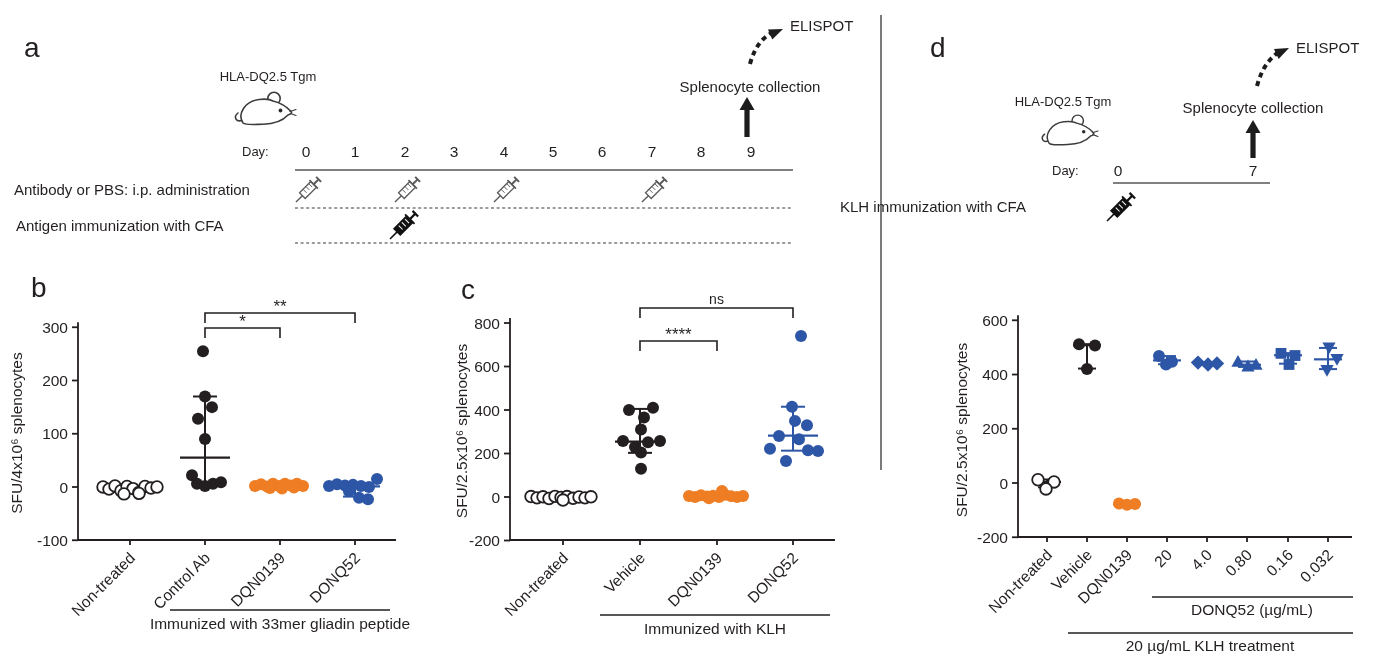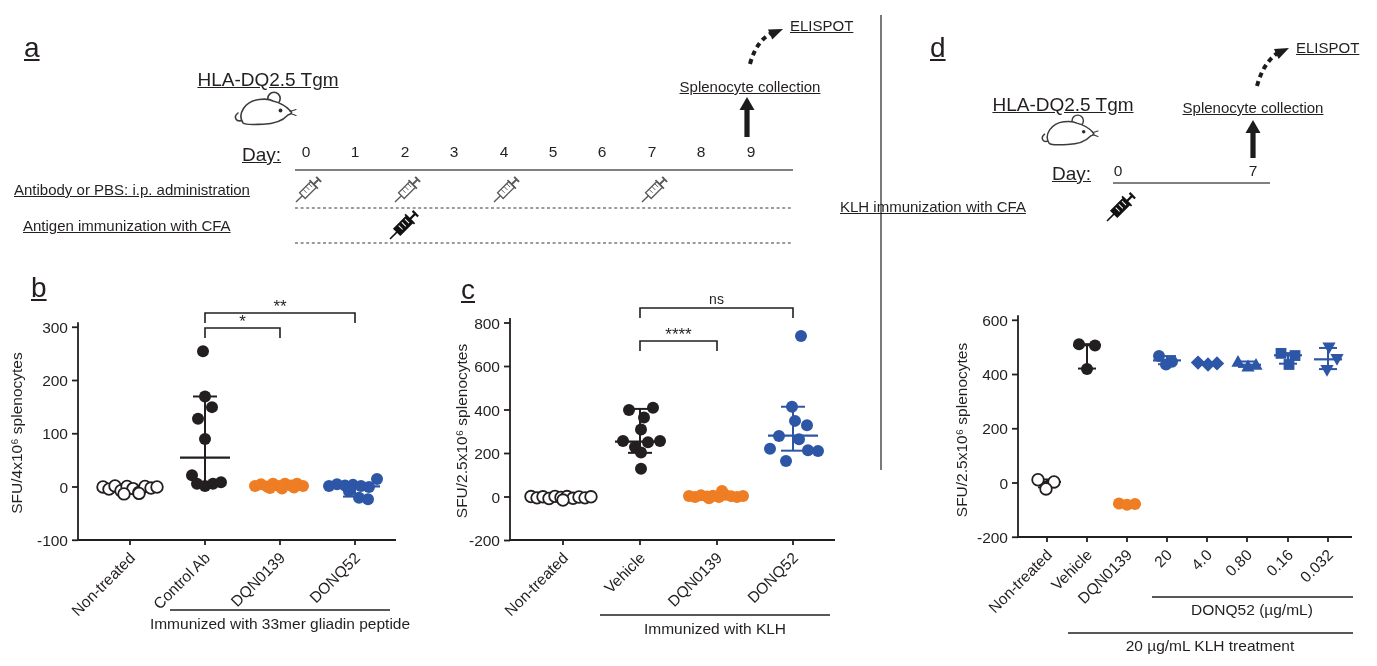--- a/index.html
+++ b/index.html
@@ -1,22 +1,22 @@
 <!DOCTYPE html>
 <html><head>
 <meta charset="utf-8">
 <style>
   html,body{margin:0;padding:0;background:#fff;}
   #canvas{position:relative;width:1377px;height:666px;background:#fff;overflow:hidden;
           font-family:"Liberation Sans",sans-serif;color:#231F20;}
   #fig-svg{position:absolute;left:0;top:0;}
-  .lbl{position:absolute;white-space:nowrap;color:#231F20;text-decoration:underline;}
+  .lbl{position:absolute;white-space:nowrap;color:#231F20;}
   .panel-letter{font-size:28px;}
   .t15{font-size:15px;}
-  .t155{font-size:19px;}
+  .t155{font-size:13px;}
   .right{text-align:left;}
   .center{text-align:center;}
   text{font-family:"Liberation Sans",sans-serif;fill:#231F20;}
 </style>
 </head>
 <body>
 <div id="canvas">
 
 <svg id="fig-svg" width="1377" height="666" viewBox="0 0 1377 666">
       <g>
@@ -432,21 +432,21 @@
     </svg>
 
 <div class="lbl panel-letter" style="left:24px;top:32px;">a</div>
 <div class="lbl panel-letter" style="left:31px;top:272px;">b</div>
 <div class="lbl panel-letter" style="left:461px;top:274px;">c</div>
 <div class="lbl panel-letter" style="left:930px;top:32px;">d</div>
 
 <div class="lbl t155 center" style="left:188px;top:69px;width:160px;">HLA-DQ2.5 Tgm</div>
 <div class="lbl t155 right" style="left:242px;top:144px;width:55px;">Day:</div>
 <div class="lbl t15 right" style="left:14px;top:181px;width:276px;">Antibody or PBS: i.p. administration</div>
-<div class="lbl t15 right" style="left:23px;top:217px;width:276px;">Antigen immunization with CFA</div>
+<div class="lbl t15 right" style="left:16px;top:217px;width:276px;">Antigen immunization with CFA</div>
 <div class="lbl t15 center" style="left:659px;top:78px;width:182px;">Splenocyte collection</div>
 <div class="lbl t15" style="left:790px;top:17px;">ELISPOT</div>
 
 <div class="lbl t155 center" style="left:983px;top:94px;width:160px;">HLA-DQ2.5 Tgm</div>
 <div class="lbl t155 right" style="left:1052px;top:163px;width:55px;">Day:</div>
 <div class="lbl t15 right" style="left:840px;top:198px;width:260px;">KLH immunization with CFA</div>
 <div class="lbl t15 center" style="left:1162px;top:99px;width:182px;">Splenocyte collection</div>
 <div class="lbl t15" style="left:1296px;top:39px;">ELISPOT</div>
 
 </div>

